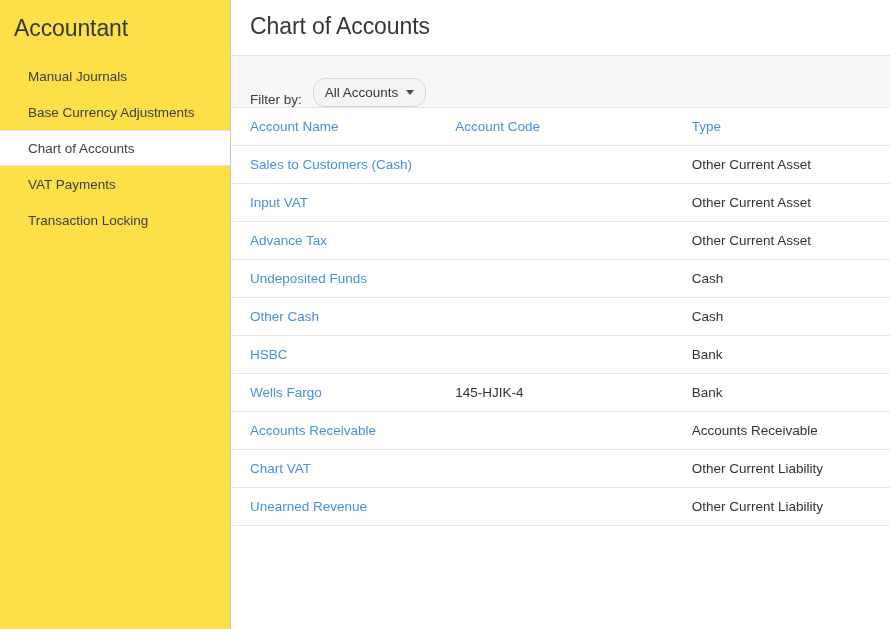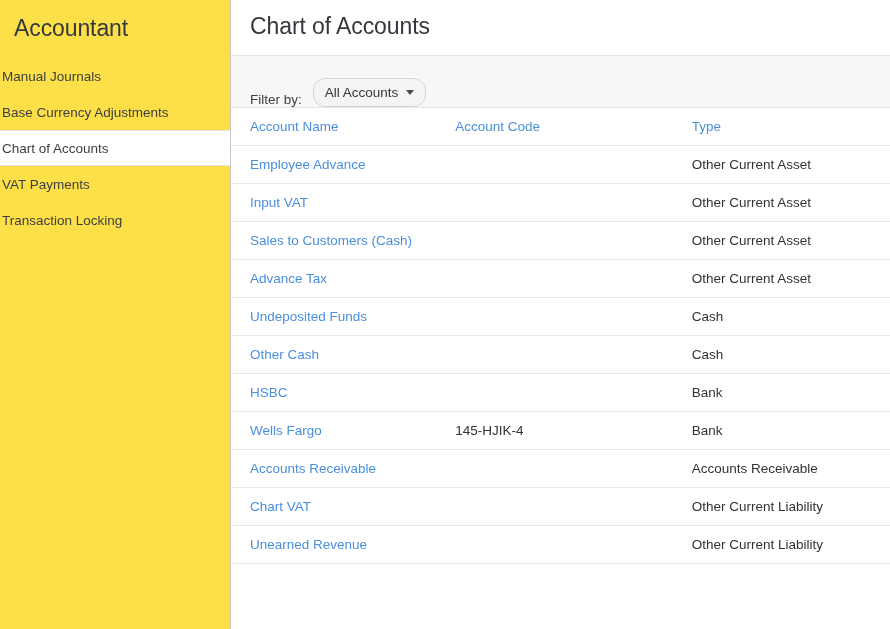--- a/index.html
+++ b/index.html
@@ -39,21 +39,21 @@
     padding: 13px 0 0 14px;
     letter-spacing: -0.1px;
     line-height: 30px;
   }
   .sidebar-nav {
     margin-top: 15px;
   }
   .sidebar-item {
     height: 36px;
     line-height: 36px;
-    padding-left: 2px;
+    padding-left: 28px;
     font-size: 13.5px;
     color: #3b3f43;
     box-sizing: border-box;
     border-top: 1px solid transparent;
     border-bottom: 1px solid transparent;
     cursor: pointer;
     white-space: nowrap;
   }
   .sidebar-item.active {
     border-top: 1px solid #e2e2e2;
@@ -202,31 +202,26 @@
       </colgroup>
       <thead>
         <tr>
           <th class="col-name">Account Name</th>
           <th class="col-code">Account Code</th>
           <th class="col-type">Type</th>
         </tr>
       </thead>
       <tbody>
           <tr class="row">
-            <td class="col-name acct-name"><a>Employee Advance</a></td>
+            <td class="col-name acct-name"><a>Sales to Customers (Cash)</a></td>
             <td class="col-code acct-code"></td>
             <td class="col-type acct-type">Other Current Asset</td>
           </tr>
           <tr class="row">
             <td class="col-name acct-name"><a>Input VAT</a></td>
-            <td class="col-code acct-code"></td>
-            <td class="col-type acct-type">Other Current Asset</td>
-          </tr>
-          <tr class="row">
-            <td class="col-name acct-name"><a>Sales to Customers (Cash)</a></td>
             <td class="col-code acct-code"></td>
             <td class="col-type acct-type">Other Current Asset</td>
           </tr>
           <tr class="row">
             <td class="col-name acct-name"><a>Advance Tax</a></td>
             <td class="col-code acct-code"></td>
             <td class="col-type acct-type">Other Current Asset</td>
           </tr>
           <tr class="row">
             <td class="col-name acct-name"><a>Undeposited Funds</a></td>

